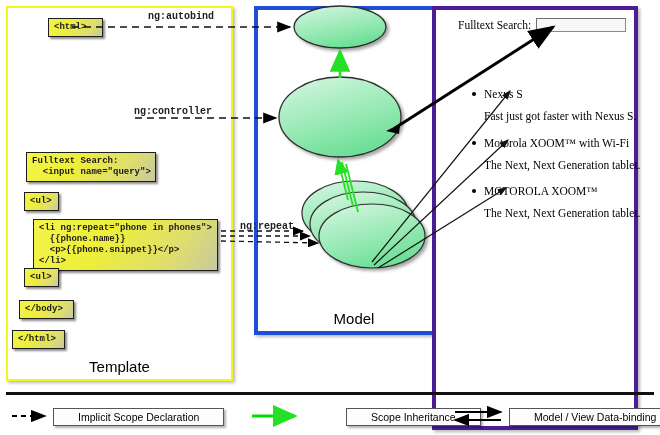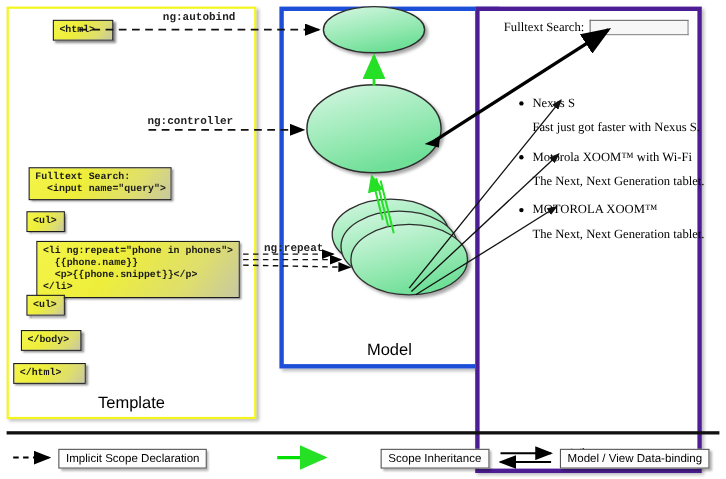--- a/index.html
+++ b/index.html
@@ -124,21 +124,21 @@
     position: absolute; left: 6px; top: 392px;
     width: 648px; height: 3px; background: #111;
   }
   .legend-box {
     position: absolute;
     border: 1px solid #555;
     background: #fdfdfd;
     box-shadow: 2px 2px 2px rgba(0,0,0,0.3);
     font-size: 10.5px;
     color: #000;
-    padding: 2px 6px;
+    padding: 2px 24px;
     white-space: nowrap;
     font-family: "Liberation Sans", sans-serif;
   }
   svg.overlay {
     position: absolute; left: 0; top: 0;
     width: 660px; height: 435px;
     pointer-events: none;
   }
 </style>
 </head>
@@ -166,21 +166,21 @@
 
   <div class="codebox" style="left:33px; top:219px; width:185px;">&lt;li ng:repeat="phone in phones"&gt;
   {{phone.name}}
   &lt;p&gt;{{phone.snippet}}&lt;/p&gt;
 &lt;/li&gt;</div>
 
   <div class="codebox" style="left:24px; top:268px; width:35px;">&lt;ul&gt;</div>
 
   <div class="codebox" style="left:19px; top:300px; width:55px;">&lt;/body&gt;</div>
 
-  <div class="codebox" style="left:12px; top:330px; width:66px;">&lt;/html&gt;</div>
+  <div class="codebox" style="left:12px; top:330px; width:53px;">&lt;/html&gt;</div>
 
   <div class="conn-label" style="left:148px; top:11px;">ng:autobind</div>
   <div class="conn-label" style="left:134px; top:106px;">ng:controller</div>
   <div class="conn-label" style="left:240px; top:221px;">ng:repeat</div>
 
   <div class="scope-text" style="left:300px; top:11px; width:80px;">
     <div class="scope-title">Root</div>
     <div class="scope-title">Scope</div>
   </div>
 

